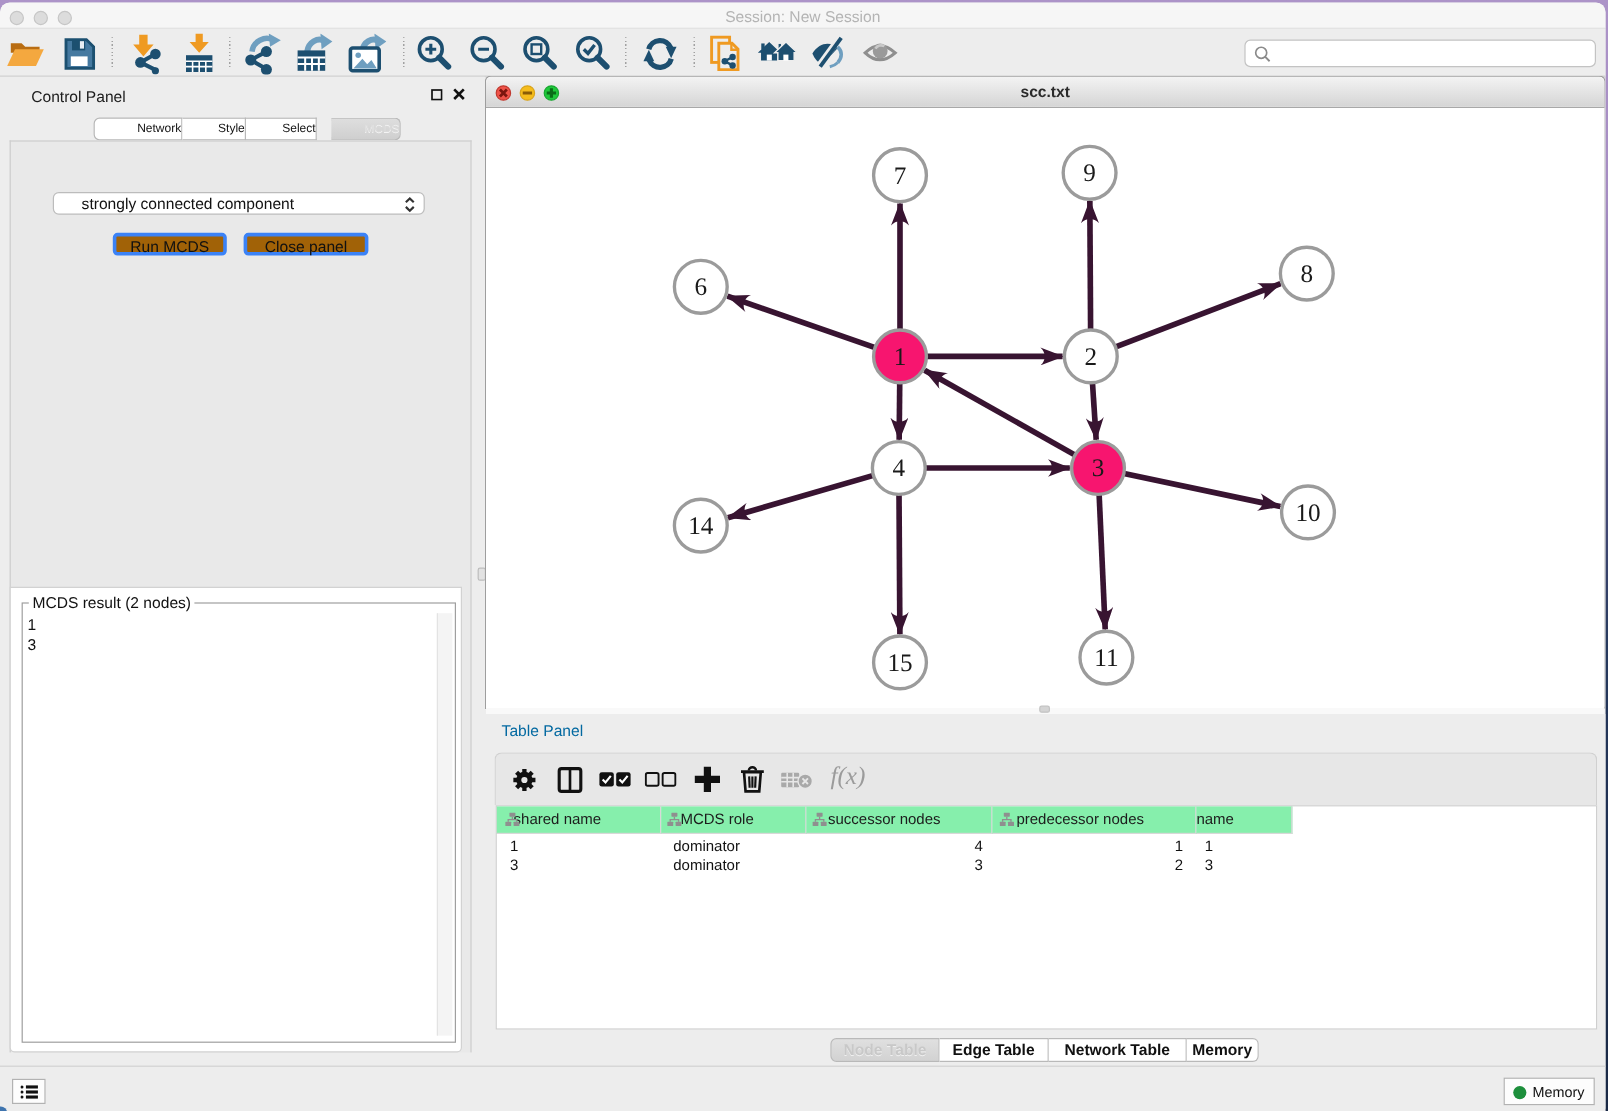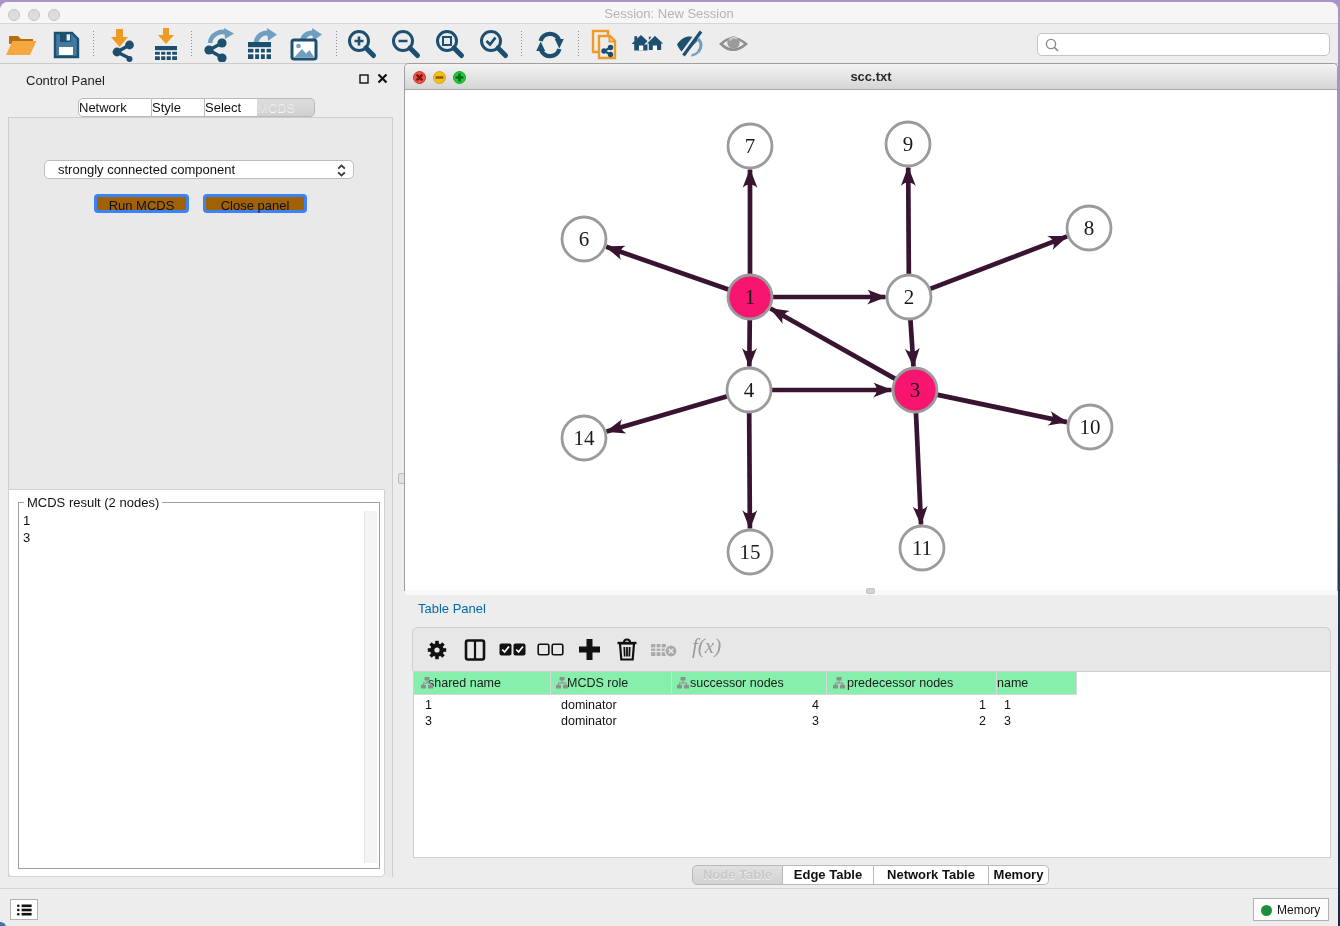--- a/index.html
+++ b/index.html
@@ -25,21 +25,21 @@
   background:#ededed; border-bottom:1px solid #cbcbcb; }
 .tsep { position:absolute; top:7px; height:26px; width:1px;
   background-image:repeating-linear-gradient(180deg,#8f8f8f 0 1px,transparent 1px 3px); }
 .ticon { position:absolute; top:4px; }
 #search { position:absolute; left:1037px; top:9px; width:293px; height:23px;
   background:#fff; border:1px solid #c3c3c3; border-radius:5px; }
 
 #cpanel { position:absolute; left:0; top:62px; width:404px; height:824px; background:#ededed; }
 #cpanel .hdr { position:absolute; left:26px; top:9px; font-size:13px; color:#1c1c1c; }
 .tab { position:absolute; top:34px; height:19px; background:#fff; border:1px solid #b9b9b9;
-  font-size:13px; color:#111; text-align:left; line-height:17px; }
+  font-size:10px; color:#111; text-align:right; line-height:17px; }
 #tabmcds { background:linear-gradient(180deg,#dedede,#cfcfcf); color:#dadada;
   text-shadow:0 1px 0 #f4f4f4; border-radius:0 5px 5px 0; }
 #cpcontent { position:absolute; left:8px; top:53px; width:385px; height:760px;
   background:#e9e9e9; border:1px solid #cdcdcd; border-bottom:none; }
 #resultpanel { position:absolute; left:8px; top:425px; width:377px; height:388px;
   background:#fff; border:1px solid #d2d2d2; border-radius:0 0 4px 4px; }
 .btn { position:absolute; height:19px; background:#a16207; border:3px solid #3b82f6;
   border-radius:4px; font-size:13px; color:#111; text-align:center; line-height:17px; }
 
 #sccwin { position:absolute; left:404px; top:61px; width:934px; height:528px;
@@ -227,23 +227,23 @@
     <div class="hdr">Control Panel</div>
     <svg style="position:absolute; left:359px; top:10px;" width="10" height="10" viewBox="0 0 10 10">
       <rect x="1" y="1" width="8" height="8" fill="none" stroke="#111" stroke-width="1.4"></rect>
     </svg>
     <svg style="position:absolute; left:377px; top:9px;" width="11" height="11" viewBox="0 0 11 11">
       <path d="M1.5,1.5 L9.5,9.5 M9.5,1.5 L1.5,9.5" stroke="#111" stroke-width="2.2"></path>
     </svg>
     <div class="tab" style="left:78px; width:74px; border-radius:5px 0 0 5px;">Network</div>
     <div class="tab" style="left:152px; width:53px; border-left:none;">Style</div>
     <div class="tab" style="left:205px; width:59px; border-left:none;">Select</div>
-    <div class="tab" id="tabmcds" style="left:257px; width:58px; border-left:none;">MCDS</div>
+    <div class="tab" id="tabmcds" style="left:276px; width:58px; border-left:none;">MCDS</div>
     <div id="cpcontent"></div>
-    <div style="position:absolute; left:44px; top:96px; width:310px; height:19px; background:#fff; border:1px solid #bcbcbc; border-radius:5px; font-size:13px; color:#111; line-height:17px; padding-left:13px;">strongly connected component
+    <div style="position:absolute; left:44px; top:96px; width:310px; height:19px; background:#fff; border:1px solid #bcbcbc; border-radius:5px; font-size:13px; color:#111; line-height:17px; padding-left:23px;">strongly connected component
       <svg style="position:absolute; right:7px; top:3px;" width="9" height="13" viewBox="0 0 9 13">
         <path d="M1.2,4.6 L4.5,1.4 L7.8,4.6" fill="none" stroke="#333" stroke-width="1.8"></path>
         <path d="M1.2,8.4 L4.5,11.6 L7.8,8.4" fill="none" stroke="#333" stroke-width="1.8"></path>
       </svg>
     </div>
     <div class="btn" style="left:94px; top:130px; width:95px;">Run MCDS</div>
     <div class="btn" style="left:203px; top:130px; width:104px;">Close panel</div>
     <div id="resultpanel">
       <div style="position:absolute; left:9px; top:12px; width:362px; height:367px; border:1px solid #9f9f9f;">
         <div style="position:absolute; left:5px; top:-8px; background:#fff; padding:0 3px; font-size:13px; color:#111;">MCDS result (2 nodes)</div>

